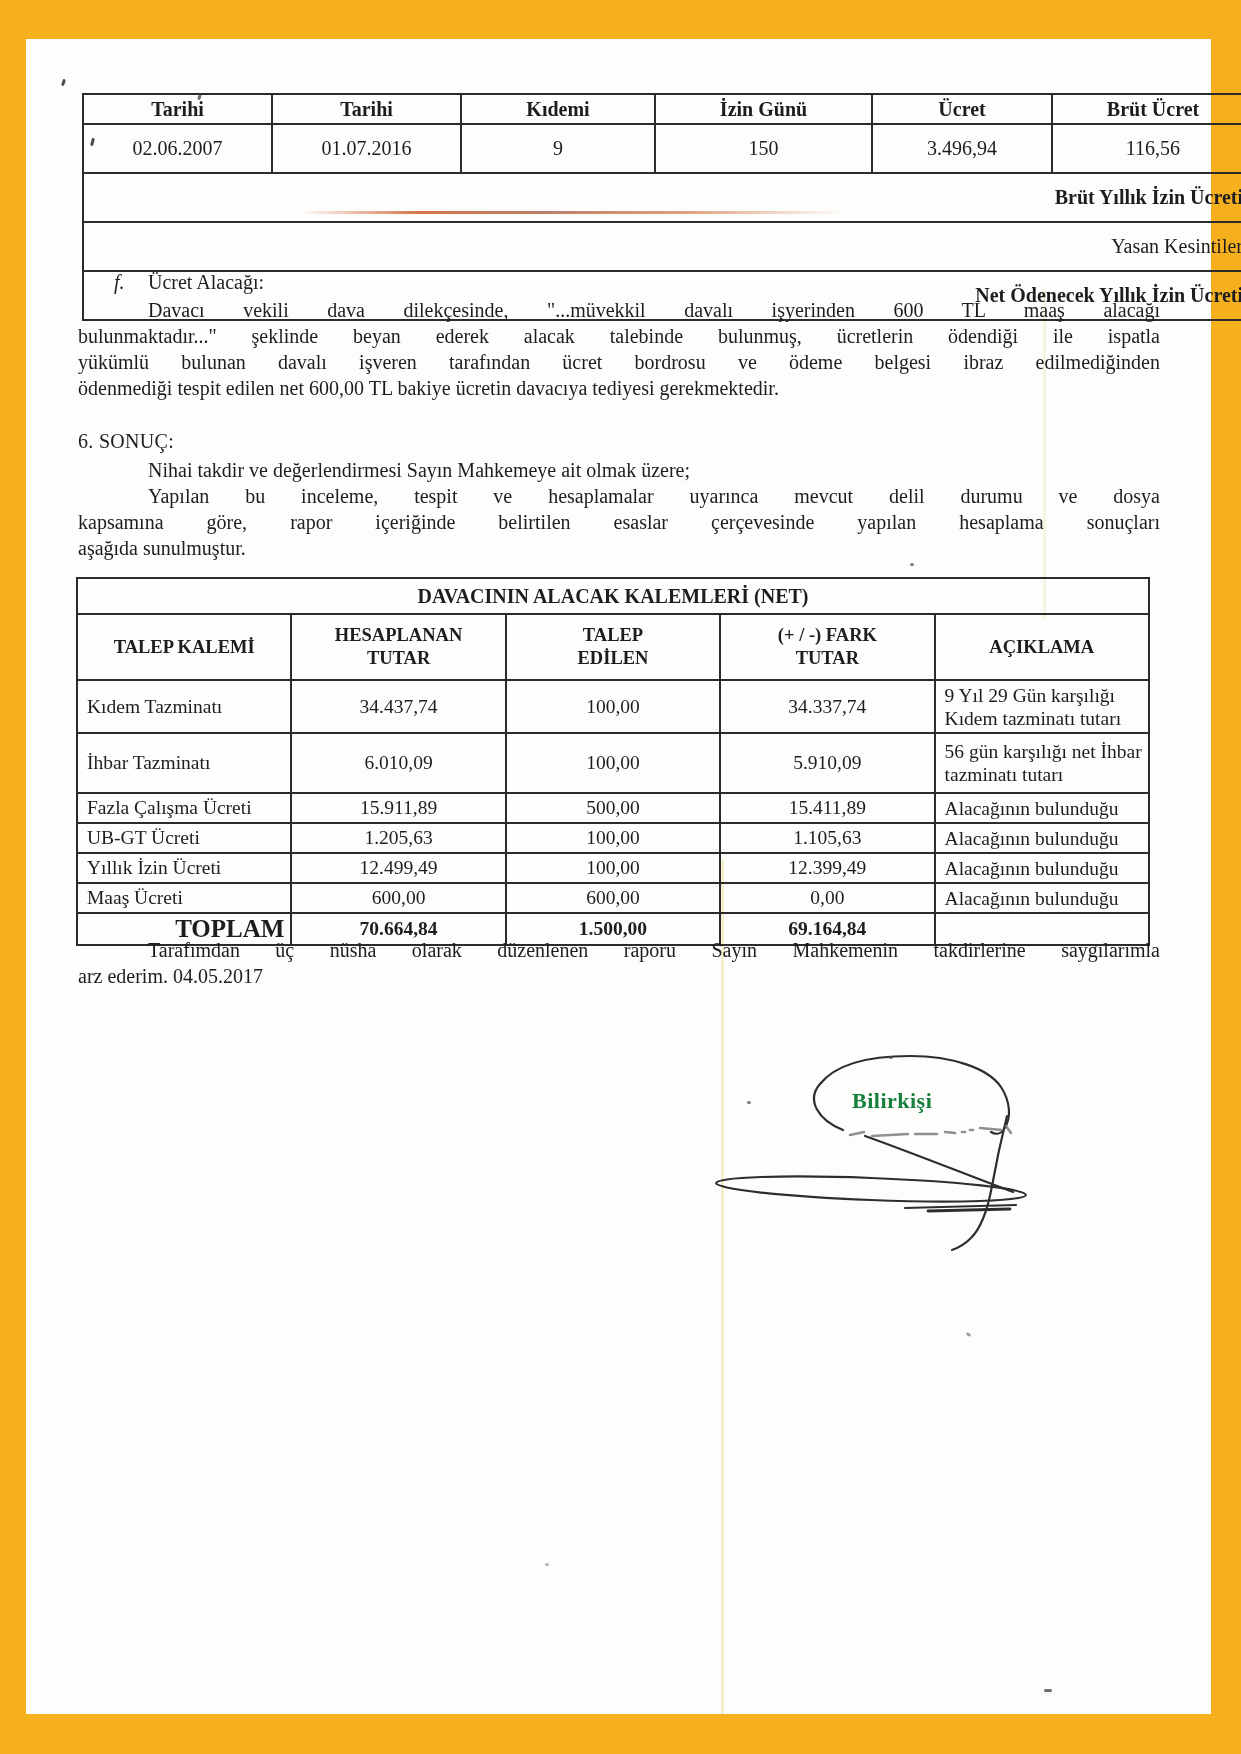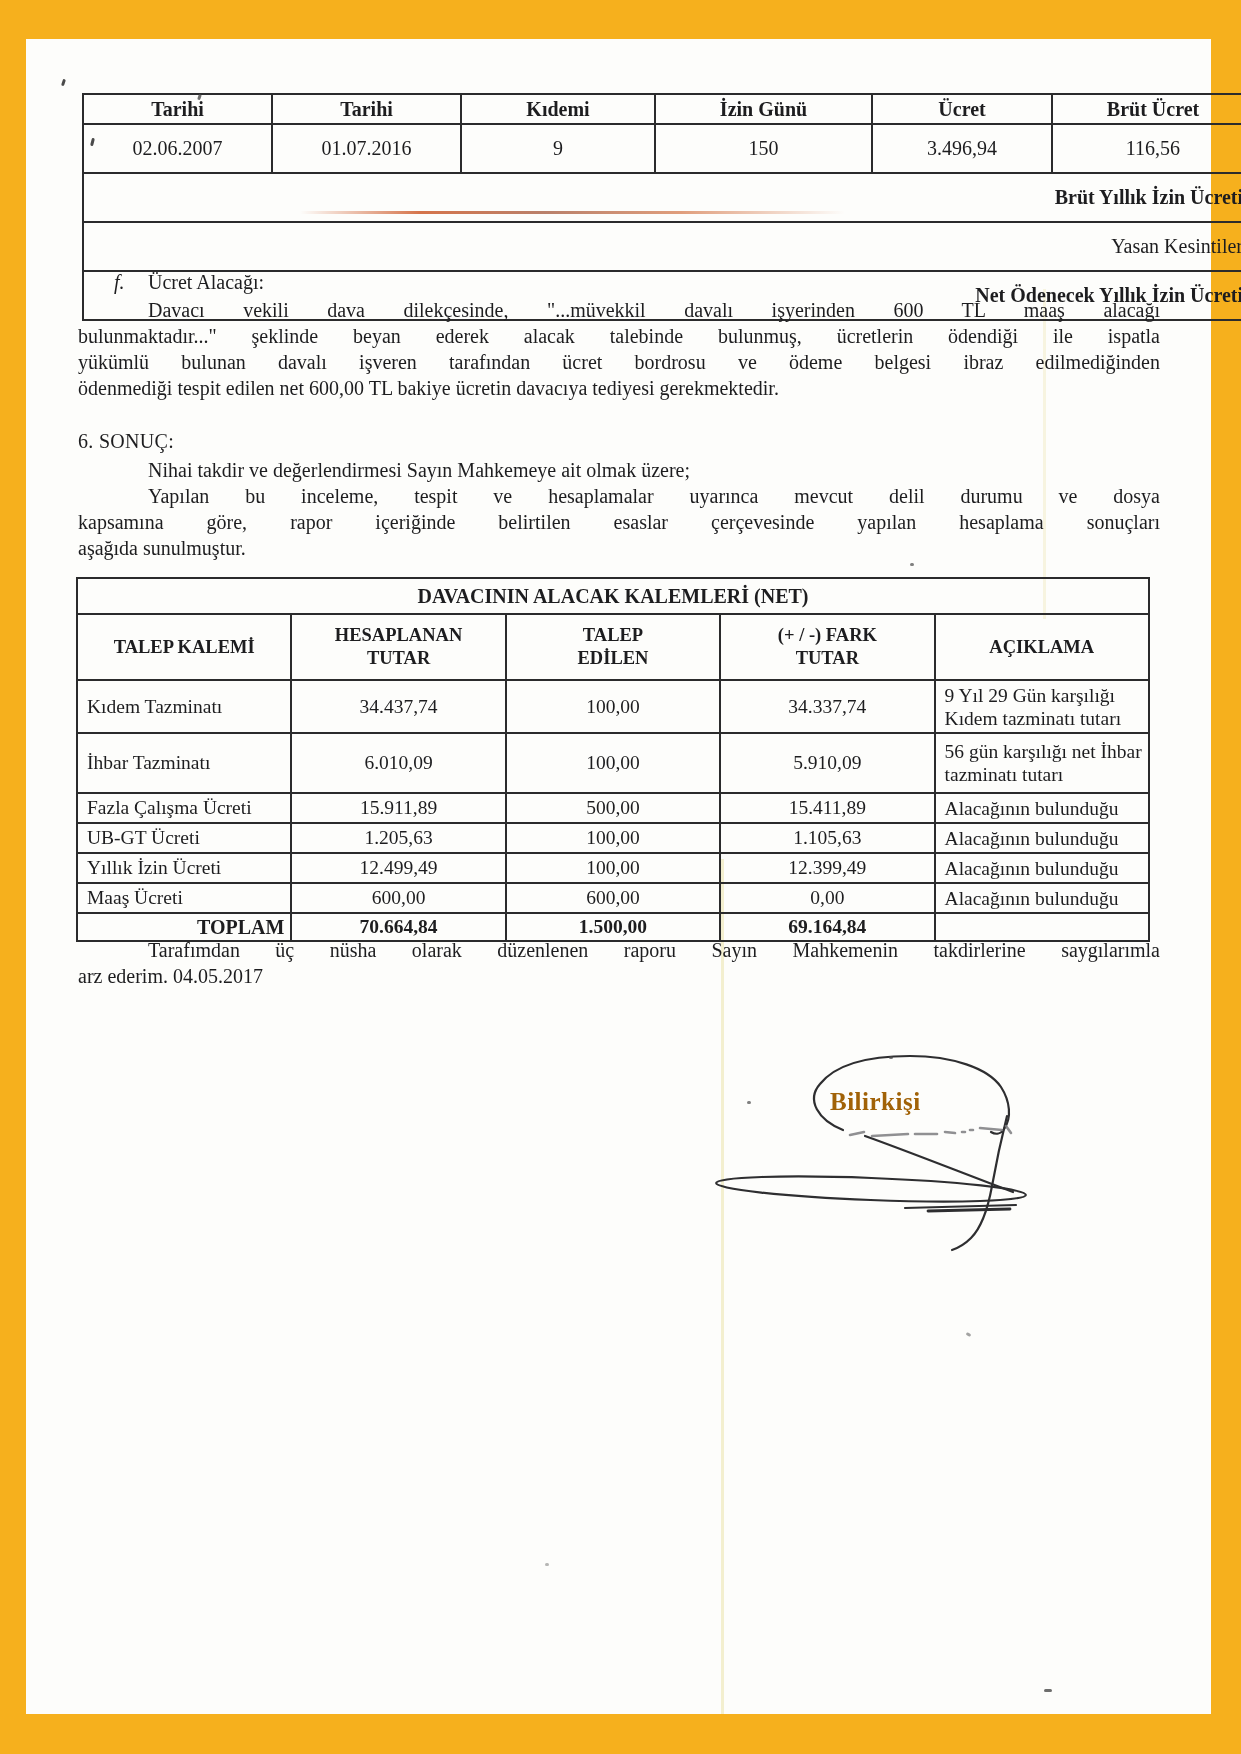--- a/index.html
+++ b/index.html
@@ -41,32 +41,32 @@
   #claims .title-row td{font-weight:bold;text-align:center;font-size:20px;height:32px;}
   #claims .head-row th{font-weight:bold;text-align:center;white-space:pre-line;font-size:18.5px;height:62px;line-height:23px;}
   #claims td{padding:1px 6px;}
   #claims td.name{text-align:left;padding-left:9px;border-radius:15px;}
   #claims td.num{text-align:center;}
   #claims td.desc{text-align:left;padding-left:9px;line-height:23px;}
   #claims tr.r1{height:53px;} #claims tr.r2{height:60px;}
   #claims tr.r3,#claims tr.r4,#claims tr.r5,#claims tr.r6{height:30px;}
   #claims tr.total-row{height:28px;}
   #claims tr.total-row td{font-weight:bold;}
-  #claims tr.total-row td.name{text-align:right;padding-right:6px;font-size:20px;}
+  #claims tr.total-row td.name{text-align:right;padding-right:6px;font-size:25px;}
   
   .tblock{position:absolute;left:52px;width:1082px;font-size:20px;line-height:26px;}
   .tline{text-align:justify;}
   .tline.stretch{text-align-last:justify;}
   .tline.indent{text-indent:70px;}
   #f-heading{position:absolute;left:52px;top:232px;width:600px;font-size:20px;}
   #f-heading .marker{position:absolute;left:36px;font-style:italic;}
   #f-heading .htext{position:absolute;left:70px;}
   #sonuc-heading{position:absolute;left:52px;top:391px;font-size:20px;letter-spacing:.3px;}
   
-  #bilirkisi-label{position:absolute;left:804px;top:1049px;font-size:25px;font-weight:600;letter-spacing:.5px;color:#a16207;}
+  #bilirkisi-label{position:absolute;left:826px;top:1049px;font-size:22px;font-weight:600;letter-spacing:.5px;color:#15803d;}
   #signature-svg{position:absolute;left:674px;top:1001px;z-index:2;}
 </style>
 </head>
 <body>
 
 <div id="paper">
 
   <div class="fold-line" style="left:695px;top:820px;width:3px;height:855px;"></div>
   <div class="fold-line" style="left:1017px;top:250px;width:3px;height:330px;opacity:.6;"></div>
   <div id="red-artifact"></div>

